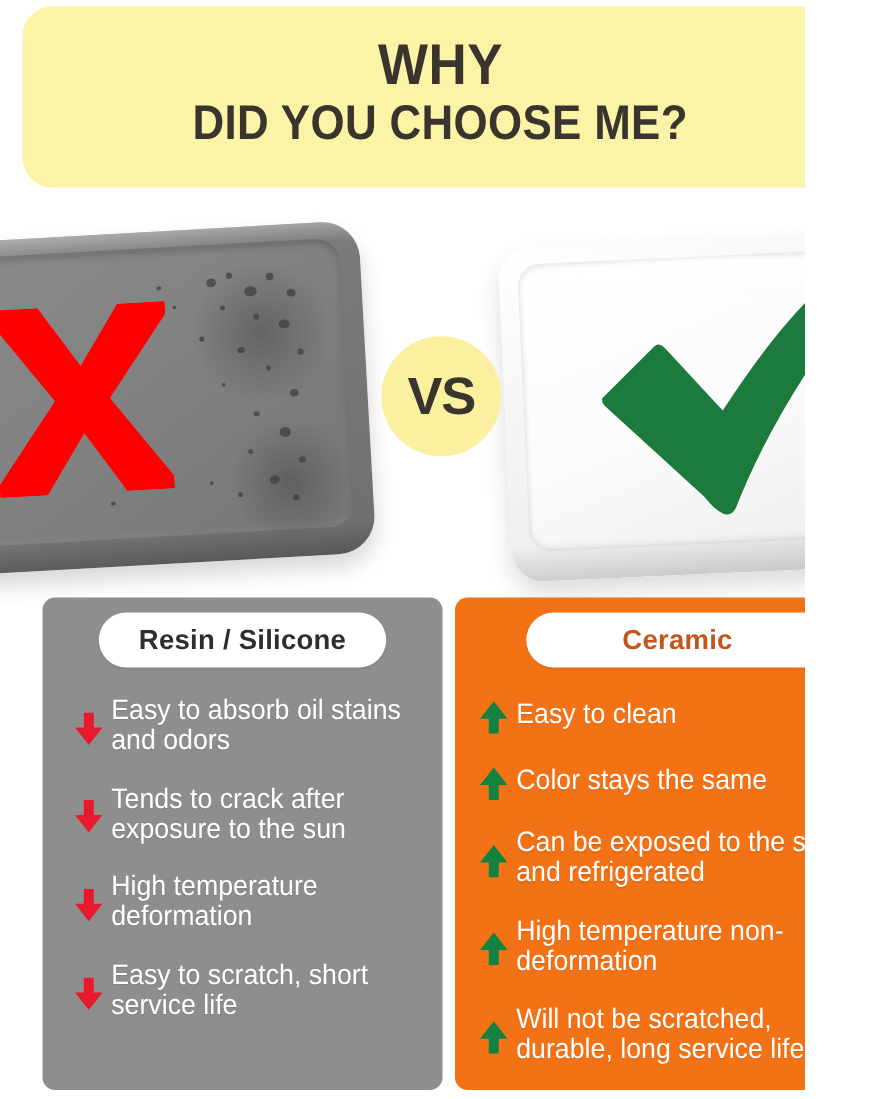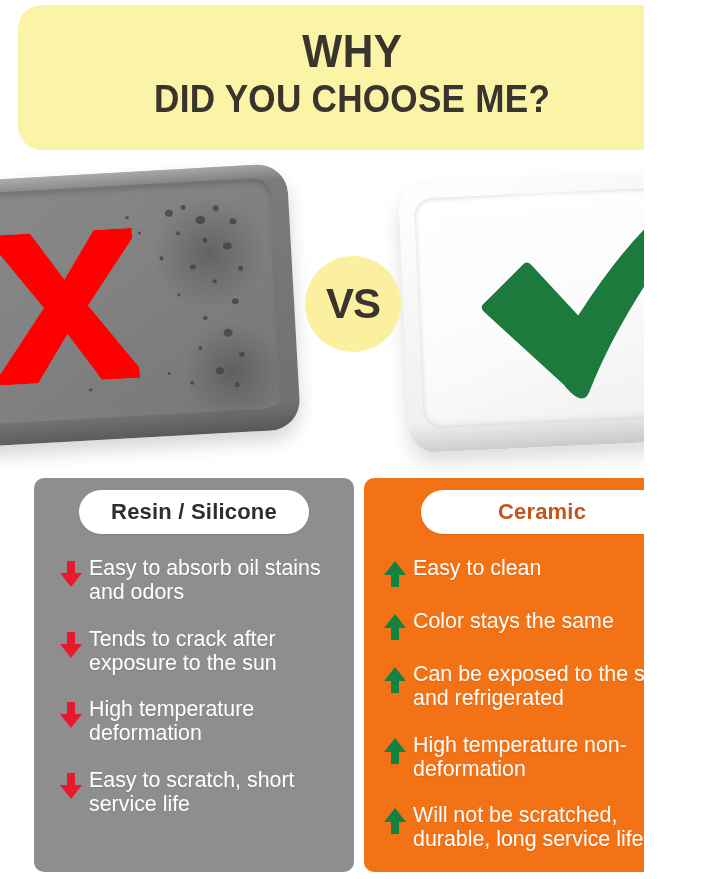--- a/index.html
+++ b/index.html
@@ -52,21 +52,21 @@
     letter-spacing: 0.3px;
     line-height: 1.25;
     transform: scaleX(0.90);
     font-family: "Liberation Sans", sans-serif;
   }
 
   
   .photo-area {
     position: absolute;
     left: 0;
-    top: 151px;
+    top: 164px;
     width: 704px;
     height: 315px;
   }
 
   
   .tray-gray-wrap {
     position: absolute;
     left: -66px;
     top: 22px;
     width: 360px;
@@ -250,21 +250,21 @@
   .feature-list {
     list-style: none;
     margin: 16px 0 0 0;
     padding: 0;
   }
   .panel-left .feature-list { padding-left: 16px; }
   .panel-right .feature-list { padding-left: 10px; }
 
   .feature-item {
     display: flex;
-    align-items: flex-start;
+    align-items: center;
     margin-bottom: 11px;
     margin-top: 22px;
   }
   .arrow {
     flex: 0 0 auto;
     width: 22px;
     height: 26px;
     margin-right: 7px;
     margin-top: 5px;
   }

